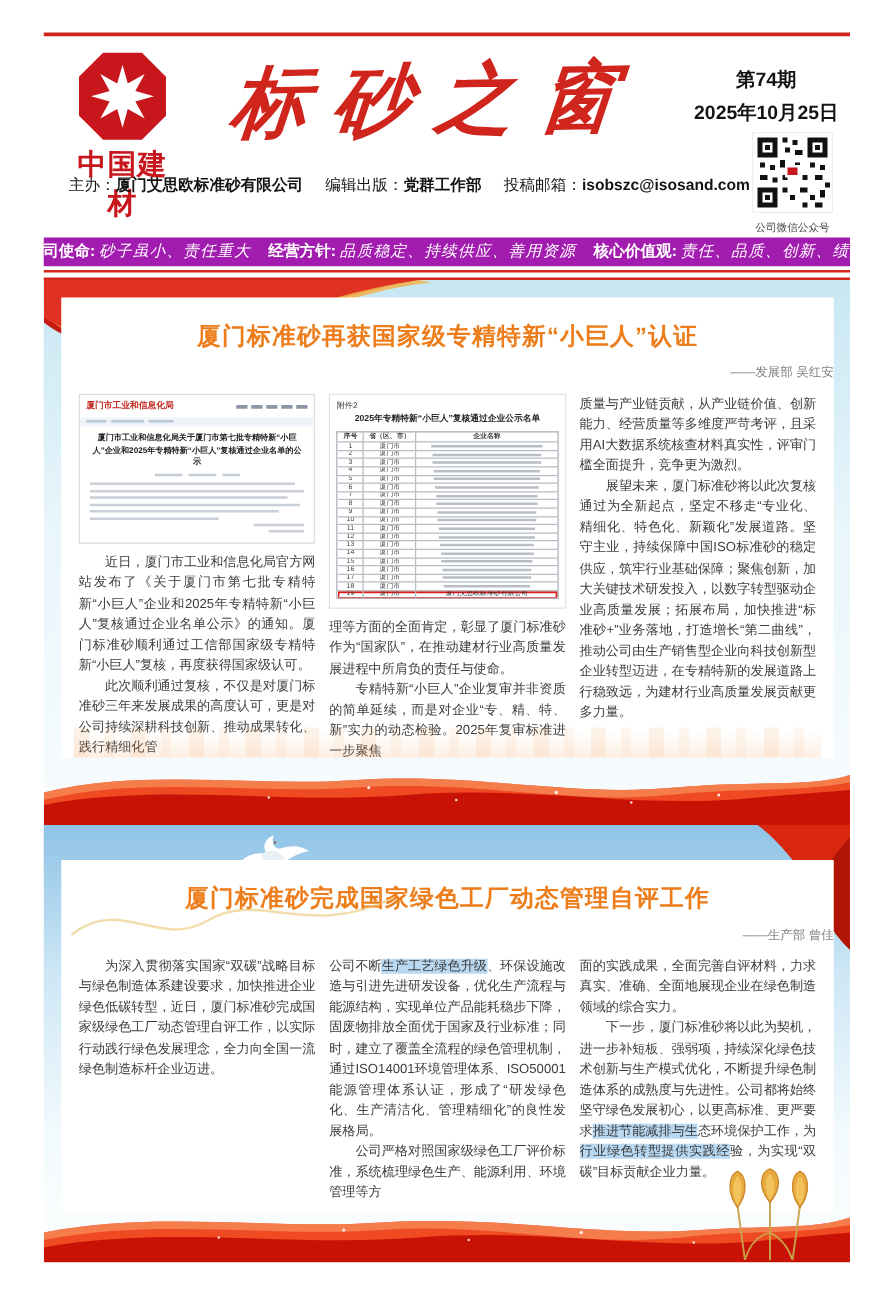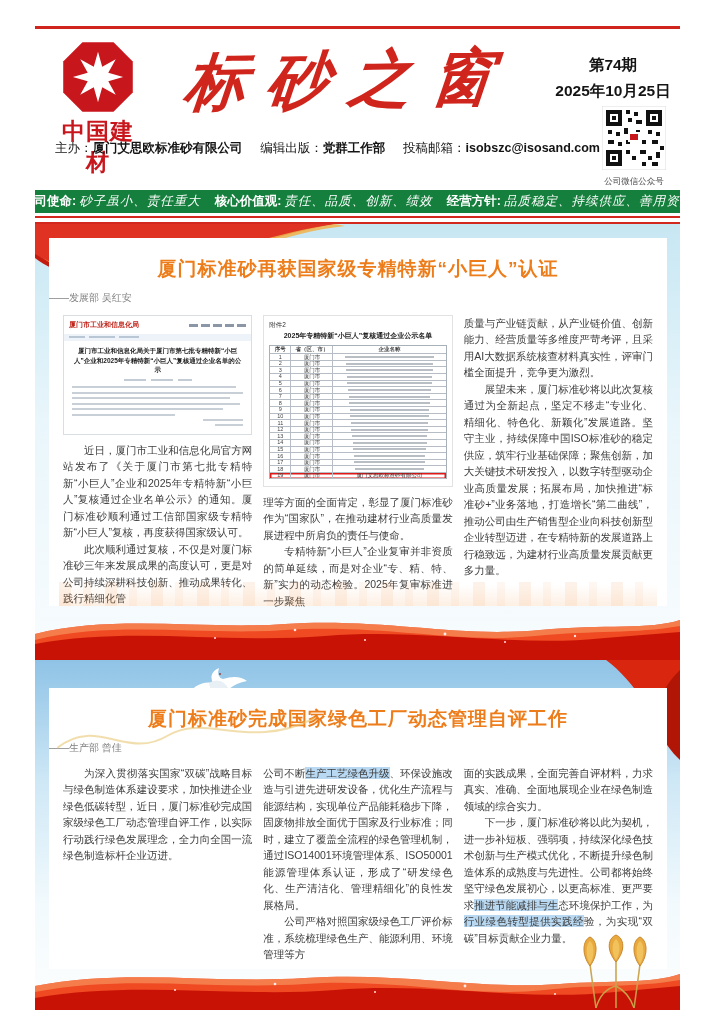--- a/index.html
+++ b/index.html
@@ -15,42 +15,42 @@
     font-size:62px;letter-spacing:20px;transform:skewX(-6deg) rotate(-1deg);text-indent:20px;white-space:nowrap;}
   .issue-box{position:absolute;right:42px;top:52px;width:120px;text-align:center;color:#141414;font-size:15.5px;font-weight:600;line-height:1.7;}
   .qr-box{position:absolute;right:48px;top:106px;width:66px;text-align:center;}
   .qr-label{font-size:8.5px;color:#444;margin-top:2px;white-space:nowrap;}
   .info{position:absolute;left:55px;top:140px;width:545px;color:#141414;font-size:12.5px;}
   .info-row{display:flex;justify-content:space-between;margin-bottom:10px;white-space:nowrap;}
   .info-item b{font-weight:400;}
   .info-item span{font-weight:600;}
 
   
-  .banner{position:absolute;left:35px;right:35px;top:190px;height:23px;background:#15803d;color:#fff;
+  .banner{position:absolute;left:35px;right:35px;top:190px;height:23px;background:#a21caf;color:#fff;
     display:flex;align-items:center;justify-content:center;gap:14px;font-size:12.5px;white-space:nowrap;}
   .b-label{font-weight:700;margin-right:3px;}
   .b-value{font-family:"DejaVu Serif",serif;font-style:italic;letter-spacing:1px;}
   .dbl-line{position:absolute;left:35px;right:35px;top:216px;height:4px;border-top:2px solid #d2281e;border-bottom:2px solid #d2281e;}
 
   
   .section{position:absolute;left:35px;width:645px;overflow:hidden;}
   .sec1{top:224px;height:436px;background:linear-gradient(180deg,#c7e7f3 0%,#e9f6fb 45%,#f8fcfe 100%);}
   .sec2{top:660px;height:350px;background:linear-gradient(180deg,#8fc3e6 0%,#cfe8f6 35%,#f2fafd 70%,#fdfefe 100%);}
   .card{position:absolute;left:14px;width:618px;background:#fff;z-index:2;}
   .card1{top:14px;height:368px;}
   .card2{top:28px;height:281px;}
   .ribbon-tl{position:absolute;left:0;top:0;z-index:1;}
   .ribbon-r{position:absolute;right:0;top:0;z-index:1;}
   .silk{position:absolute;left:0;bottom:0;width:100%;z-index:3;}
   .dove{position:absolute;left:140px;top:6px;z-index:2;}
   .flowers{position:absolute;right:18px;bottom:2px;z-index:4;}
   .gold-swirl{position:absolute;z-index:2;pointer-events:none;}
 
   .article-title{text-align:center;color:#ed7d1a;font-size:19px;font-weight:bold;letter-spacing:1px;padding-top:18px;}
-  .byline{text-align:left;color:#828282;font-size:10px;margin-top:9px;}
+  .byline{text-align:right;color:#828282;font-size:10px;margin-top:9px;}
   .cols{display:flex;gap:11px;padding:10px 14px 0 14px;}
   .col{flex:1;min-width:0;font-size:10.5px;line-height:1.57;color:#3c3c3c;text-align:justify;}
   .col p{margin:0;}
   .p-indent{text-indent:2em;}
   .hl{background:#b9d9f2;}
 
   .skyline{position:absolute;left:10px;right:10px;bottom:0;height:24px;z-index:1;opacity:.5;
     background:
       linear-gradient(to top, rgba(244,150,70,.30), rgba(244,150,70,0) 90%),
       repeating-linear-gradient(90deg, rgba(240,140,60,.22) 0 12px, transparent 12px 24px, rgba(240,140,60,.14) 24px 32px, transparent 32px 46px);}
@@ -162,22 +162,22 @@
   <div class="info">
     <div class="info-row">
       <span class="info-item"><b>主办：</b><span>厦门艾思欧标准砂有限公司</span></span>
       <span class="info-item"><b>编辑出版：</b><span>党群工作部</span></span>
       <span class="info-item"><b>投稿邮箱：</b><span>isobszc@isosand.com</span></span>
     </div>
   </div>
 
   <div class="banner">
     <span><span class="b-label">公司使命:</span><span class="b-value">砂子虽小、责任重大</span></span>
+    <span><span class="b-label">经营方针:</span><span class="b-value">品质稳定、持续供应、善用资源</span></span>
     <span><span class="b-label">核心价值观:</span><span class="b-value">责任、品质、创新、绩效</span></span>
-    <span><span class="b-label">经营方针:</span><span class="b-value">品质稳定、持续供应、善用资源</span></span>
   </div>
   <div class="dbl-line"></div>
 
   <div class="section sec1">
     <svg class="ribbon-tl" width="420" height="80" viewBox="0 0 420 80">
       <path d="M0,0 L300,0 C220,14 160,44 96,56 C60,62 24,52 0,34 Z" fill="#c31b10"></path>
       <path d="M0,0 L300,0 C230,10 170,36 104,50 C66,57 28,48 0,30 Z" fill="#e03222"></path>
       <path d="M300,0 C230,10 170,36 104,50 C70,57 34,50 8,34 C40,58 86,64 130,52 C190,36 250,8 310,2 Z" fill="#f3b24a" opacity="0.85"></path>
     </svg>
     <svg class="gold-swirl" style="right:6px;top:40px;" width="70" height="110" viewBox="0 0 70 110">

